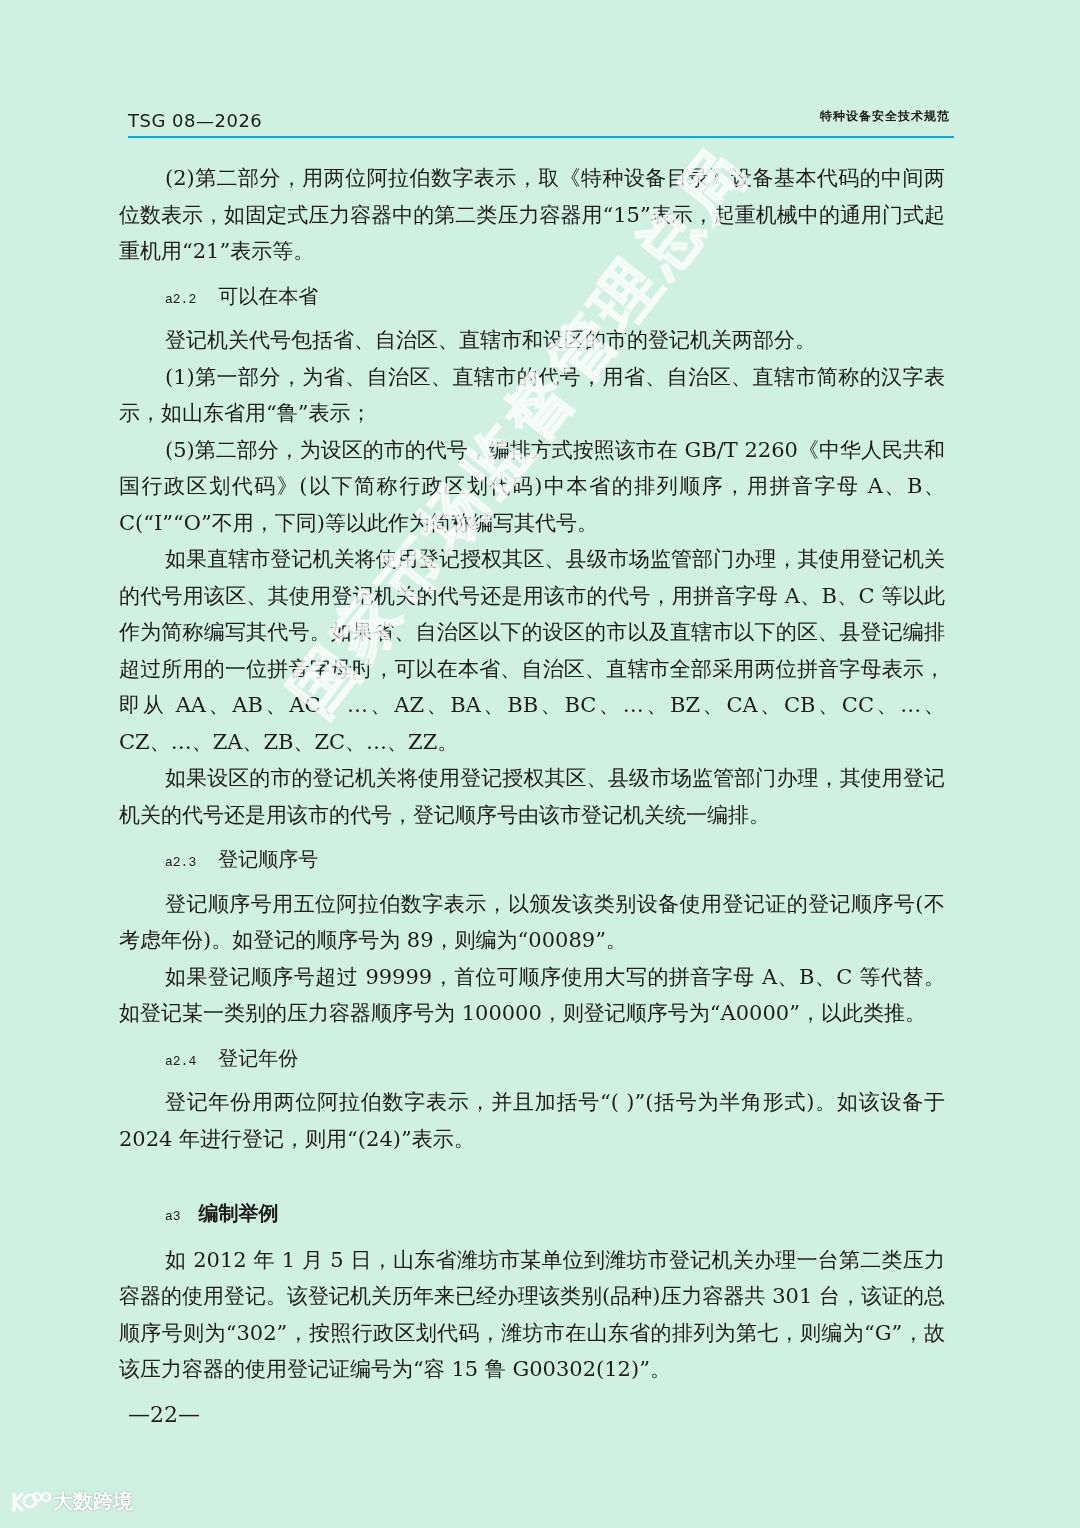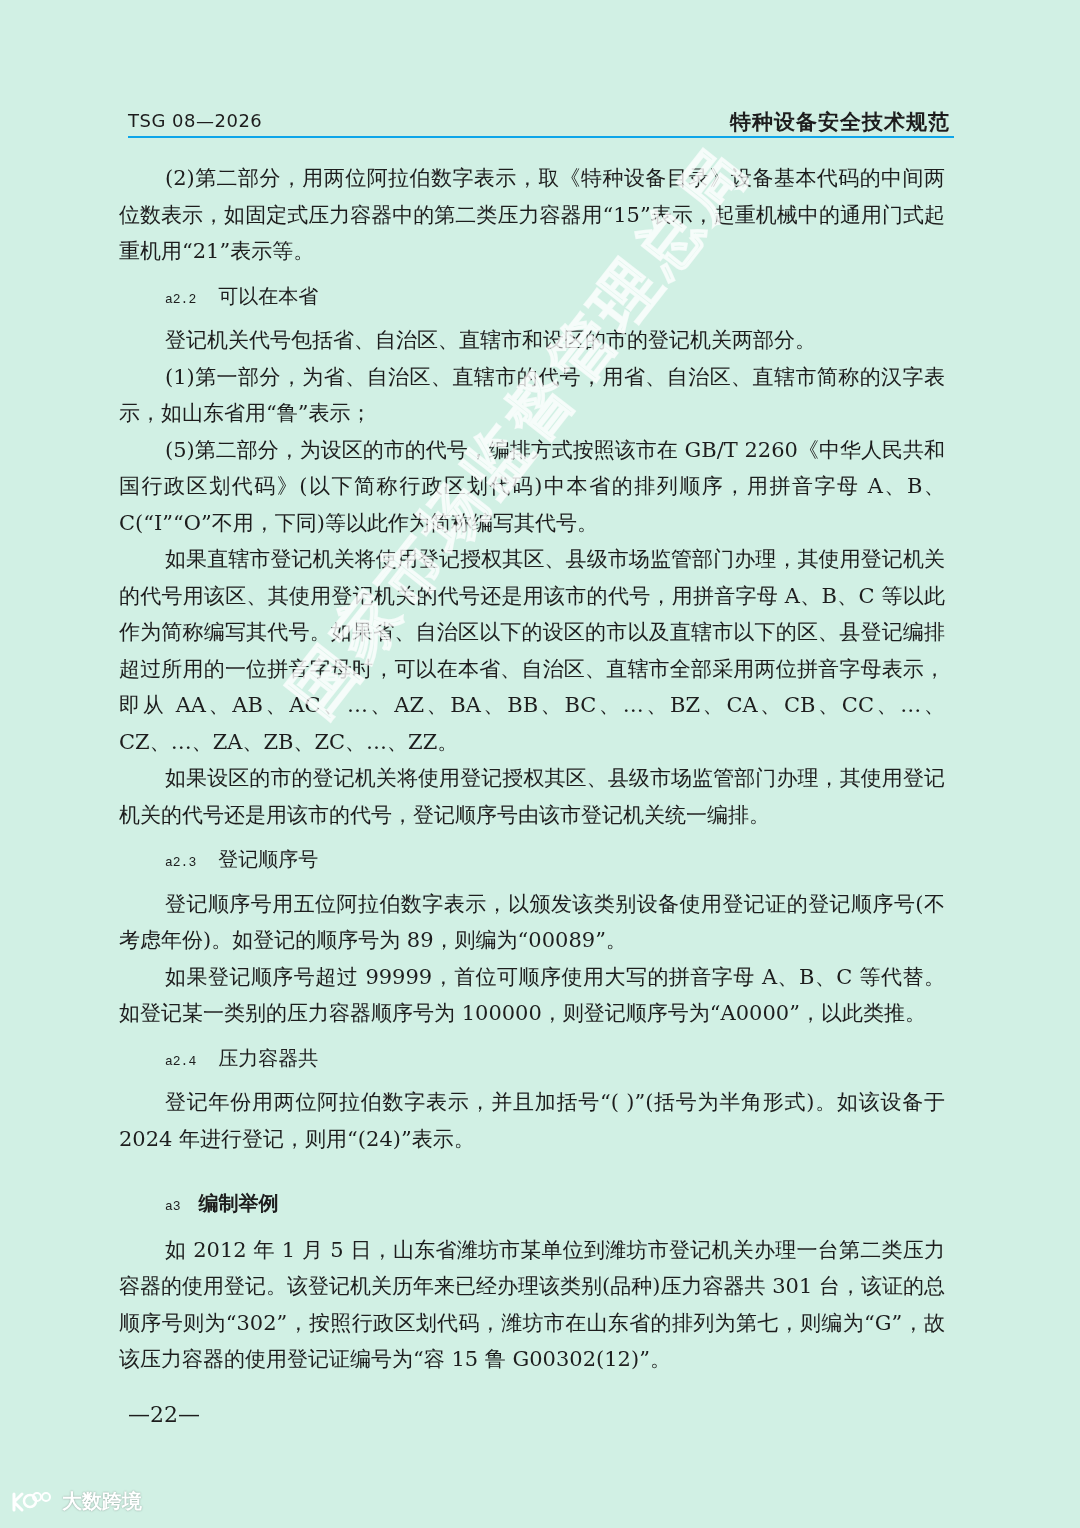--- a/index.html
+++ b/index.html
@@ -15,58 +15,58 @@
     border-bottom: 2px solid #0ea5e9;
   }
   .hdr-left {
     position: absolute; left: 0; top: 2px;
     font-family: "DejaVu Sans", "Liberation Sans", sans-serif;
     font-size: 18px; letter-spacing: 0.5px;
   }
   .hdr-right {
     position: absolute; right: 4px; top: 0;
     font-family: "DejaVu Sans", "Liberation Sans", sans-serif;
-    font-size: 21px; font-weight: bold; letter-spacing: 1px;
+    font-size: 12px; font-weight: bold; letter-spacing: 1px;
   }
   .content {
     position: absolute; left: 119px; top: 160px; width: 826px;
   }
   .para {
     font-size: 21px; line-height: 36.5px;
     text-indent: 46px; margin: 0 0 0 0;
     text-align: justify;
   }
   .heading {
     font-size: 20px; line-height: 36.5px;
     padding-left: 46px; margin: 8px 0 4px 0;
   }
   .heading .num {
     font-family: Liberation Mono, monospace;
     font-size: 13px; margin-right: 22px;
   }
-  .heading.big { margin-top: 28px; margin-bottom: 6px; }
+  .heading.big { margin-top: 38px; margin-bottom: 6px; }
   .heading.big .num { margin-right: 18px; }
   .heading.big .title { font-family: "DejaVu Sans", sans-serif; font-weight: bold; font-size: 20px; }
   .page-number {
     position: absolute; left: 128px; top: 1402px;
     font-size: 22px;
   }
   .watermark {
     position: absolute; left: 270px; top: 680px;
     transform: rotate(-52deg); transform-origin: left top;
     font-family: "DejaVu Sans", sans-serif;
     font-size: 64px; font-weight: bold;
     color: rgba(255,255,255,0.35);
     -webkit-text-stroke: 1.5px rgba(255,255,255,0.7);
     white-space: nowrap; letter-spacing: 6px;
     pointer-events: none;
   }
   .brand {
     position: absolute; left: 10px; top: 1488px;
-    display: flex; align-items: center; gap: 10px;
+    display: flex; align-items: center; gap: 1px;
     color: #ffffff; font-family: "DejaVu Sans", sans-serif;
     font-size: 20px; font-weight: bold;
     text-shadow: 0 0 2px rgba(0,0,0,0.35);
   }
   .brand svg { display: block; }
 </style>
 </head>
 <body>
 
 <div class="page-header">
@@ -86,21 +86,21 @@
   <p class="para">如果直辖市登记机关将使用登记授权其区、县级市场监管部门办理，其使用登记机关的代号用该区、其使用登记机关的代号还是用该市的代号，用拼音字母 A、B、C 等以此作为简称编写其代号。如果省、自治区以下的设区的市以及直辖市以下的区、县登记编排超过所用的一位拼音字母时，可以在本省、自治区、直辖市全部采用两位拼音字母表示，即从 AA、AB、AC、…、AZ、BA、BB、BC、…、BZ、CA、CB、CC、…、CZ、…、ZA、ZB、ZC、…、ZZ。</p>
   <p class="para">如果设区的市的登记机关将使用登记授权其区、县级市场监管部门办理，其使用登记机关的代号还是用该市的代号，登记顺序号由该市登记机关统一编排。</p>
 
   <div class="heading">
     <span class="num">a2.3</span><span class="title">登记顺序号</span>
   </div>
   <p class="para">登记顺序号用五位阿拉伯数字表示，以颁发该类别设备使用登记证的登记顺序号(不考虑年份)。如登记的顺序号为 89，则编为“00089”。</p>
   <p class="para">如果登记顺序号超过 99999，首位可顺序使用大写的拼音字母 A、B、C 等代替。如登记某一类别的压力容器顺序号为 100000，则登记顺序号为“A0000”，以此类推。</p>
 
   <div class="heading">
-    <span class="num">a2.4</span><span class="title">压力容器共</span>
+    <span class="num">a2.4</span><span class="title">登记年份</span>
   </div>
   <p class="para">登记年份用两位阿拉伯数字表示，并且加括号“( )”(括号为半角形式)。如该设备于 2024 年进行登记，则用“(24)”表示。</p>
 
   <div class="heading big">
     <span class="num">a3</span><span class="title">编制举例</span>
   </div>
   <p class="para">如 2012 年 1 月 5 日，山东省潍坊市某单位到潍坊市登记机关办理一台第二类压力容器的使用登记。该登记机关历年来已经办理该类别(品种)压力容器共 301 台，该证的总顺序号则为“302”，按照行政区划代码，潍坊市在山东省的排列为第七，则编为“G”，故该压力容器的使用登记证编号为“容 15 鲁 G00302(12)”。</p>
 </div>
 
 <div class="page-number">—22—</div>

